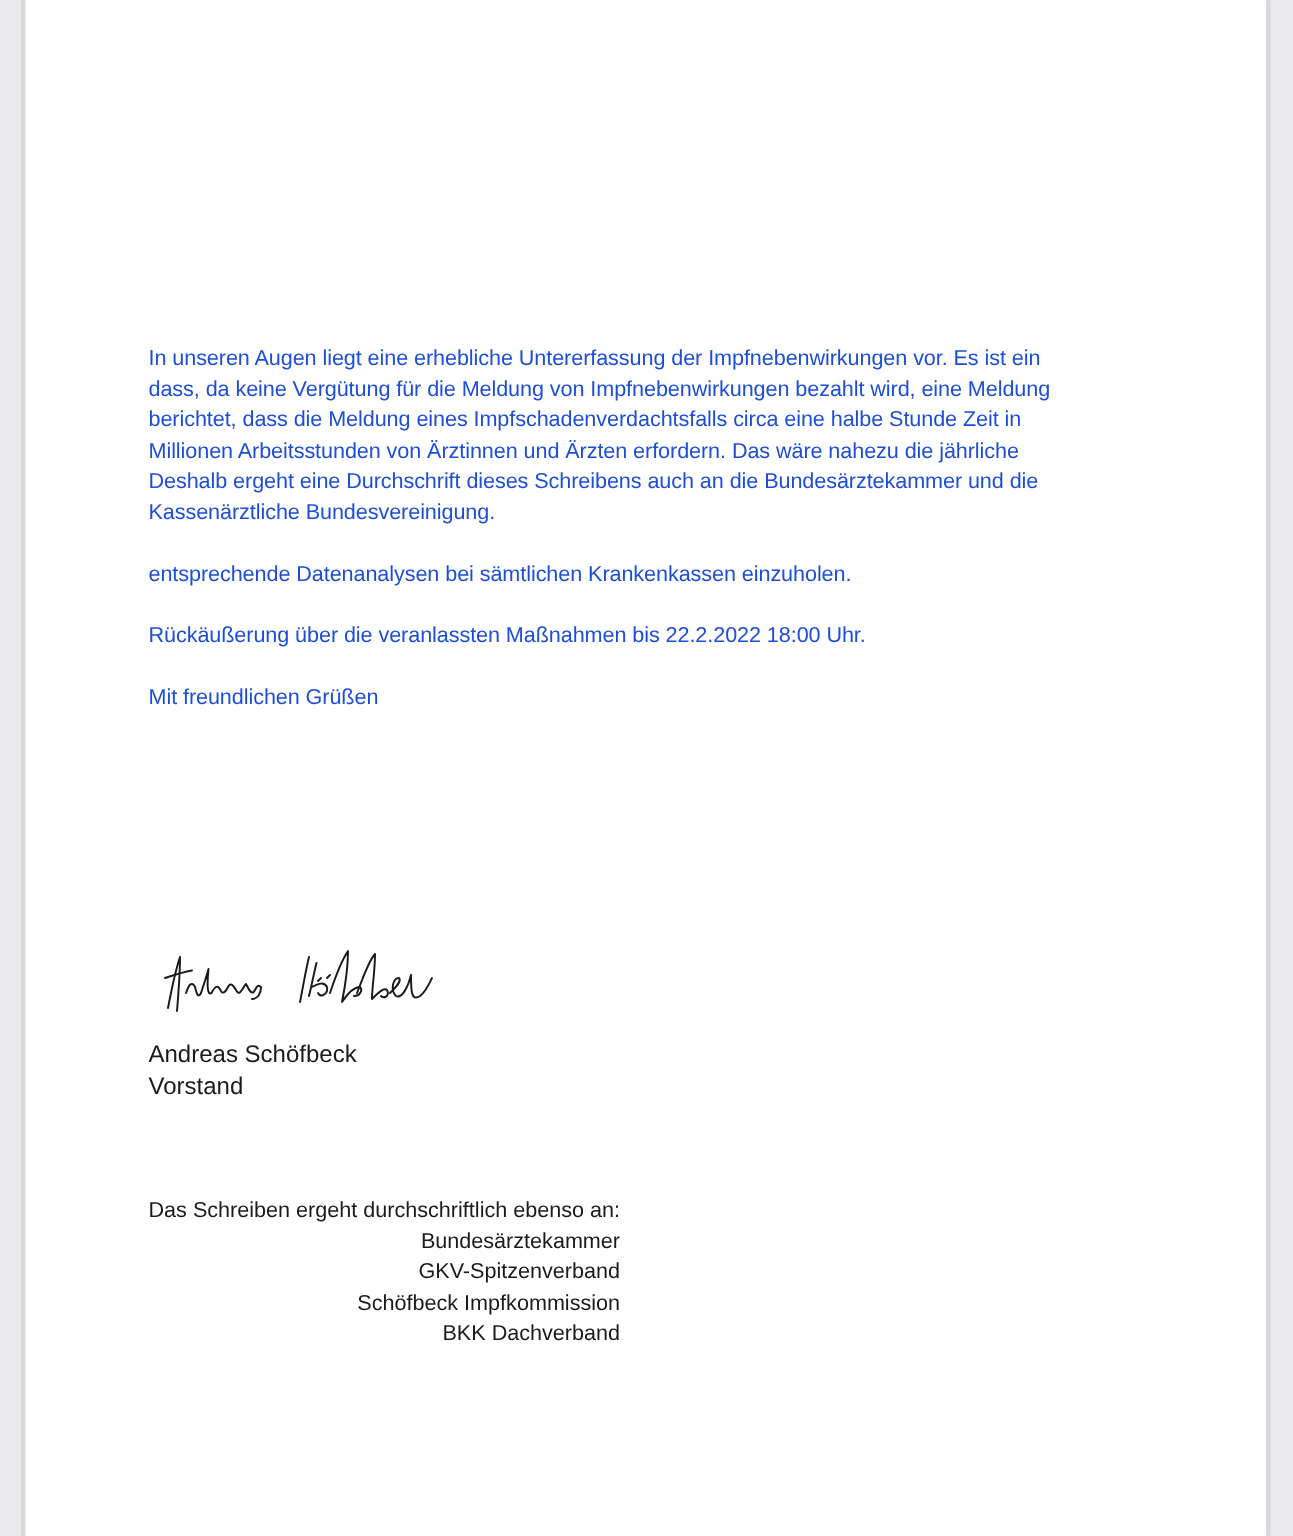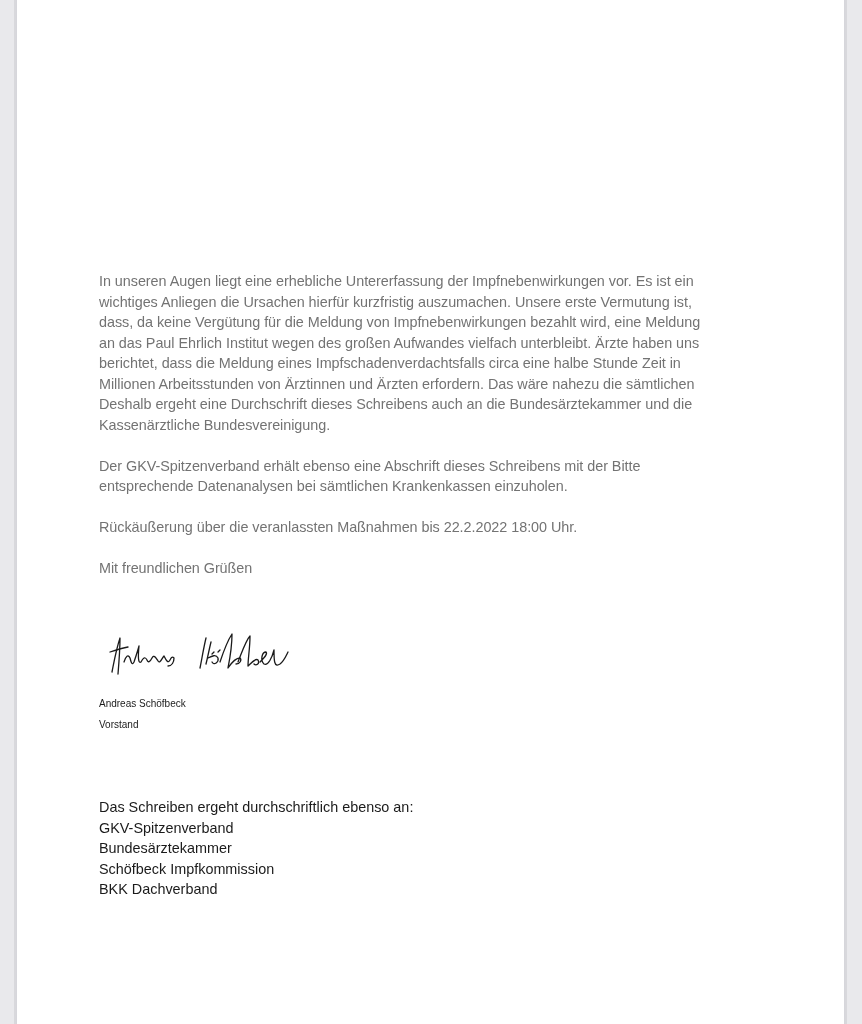--- a/index.html
+++ b/index.html
@@ -17,56 +17,52 @@
     .left-edge {
       position: absolute; left: 14px; top: 0; width: 3px; height: 1024px;
       background: #d8d8dc;
     }
     .right-edge {
       position: absolute; left: 844px; top: 0; width: 3px; height: 1024px;
       background: #d8d8dc;
     }
     .content {
       position: absolute; left: 99px; top: 229px; width: 680px;
-      color: #737373;
+      color: #1d4ed8;
       font-size: 14.4px; line-height: 20.5px;
       letter-spacing: -0.05px;
-      margin-top: 42px;
     }
     .para { margin: 0; }
     .gap { height: 20.5px; }
     .signature {
       position: absolute; left: 108px; top: 628px; width: 190px; height: 52px;
     }
-    .sig-block { position: absolute; left: 99px; top: 694px; color:#1b1b1b; font-size:10px; line-height:20.5px; }
-    .cc-block { position: absolute; left: 99px; top: 797px; color:#1b1b1b; font-size:14.4px; line-height:20.5px; }
+    .sig-block { position: absolute; left: 99px; top: 694px; color:#1b1b1b; font-size:16px; line-height:20.5px; }
+    .cc-block { position: absolute; left: 99px; top: 797px; color:#1b1b1b; font-size:14.4px; line-height:20.5px;text-align:right; }
     .line { display: block; white-space: nowrap; }
   </style>
 </head>
 <body>
 
 <div class="left-edge"></div>
 <div class="right-edge"></div>
 
 <div class="page"></div>
 
 <div class="content">
   <p class="para">
     <span class="line">In unseren Augen liegt eine erhebliche Untererfassung der Impfnebenwirkungen vor. Es ist ein</span>
-    <span class="line">wichtiges Anliegen die Ursachen hierfür kurzfristig auszumachen. Unsere erste Vermutung ist,</span>
     <span class="line">dass, da keine Vergütung für die Meldung von Impfnebenwirkungen bezahlt wird, eine Meldung</span>
-    <span class="line">an das Paul Ehrlich Institut wegen des großen Aufwandes vielfach unterbleibt. Ärzte haben uns</span>
     <span class="line">berichtet, dass die Meldung eines Impfschadenverdachtsfalls circa eine halbe Stunde Zeit in</span>
-    <span class="line">Millionen Arbeitsstunden von Ärztinnen und Ärzten erfordern. Das wäre nahezu die sämtlichen</span>
+    <span class="line">Millionen Arbeitsstunden von Ärztinnen und Ärzten erfordern. Das wäre nahezu die jährliche</span>
     <span class="line">Deshalb ergeht eine Durchschrift dieses Schreibens auch an die Bundesärztekammer und die</span>
     <span class="line">Kassenärztliche Bundesvereinigung.</span>
   </p>
   <div class="gap"></div>
   <p class="para">
-    <span class="line">Der GKV-Spitzenverband erhält ebenso eine Abschrift dieses Schreibens mit der Bitte</span>
     <span class="line">entsprechende Datenanalysen bei sämtlichen Krankenkassen einzuholen.</span>
   </p>
   <div class="gap"></div>
   <p class="para">
     <span class="line">Rückäußerung über die veranlassten Maßnahmen bis 22.2.2022 18:00 Uhr.</span>
   </p>
   <div class="gap"></div>
   <p class="para">
     <span class="line">Mit freundlichen Grüßen</span>
   </p>
@@ -85,17 +81,17 @@
   </g>
 </svg>
 
 <div class="sig-block">
   <span class="line">Andreas Schöfbeck</span>
   <span class="line">Vorstand</span>
 </div>
 
 <div class="cc-block">
   <span class="line">Das Schreiben ergeht durchschriftlich ebenso an:</span>
+  <span class="line">Bundesärztekammer</span>
   <span class="line">GKV-Spitzenverband</span>
-  <span class="line">Bundesärztekammer</span>
   <span class="line">Schöfbeck Impfkommission</span>
   <span class="line">BKK Dachverband</span>
 </div>
 
 </body></html>

